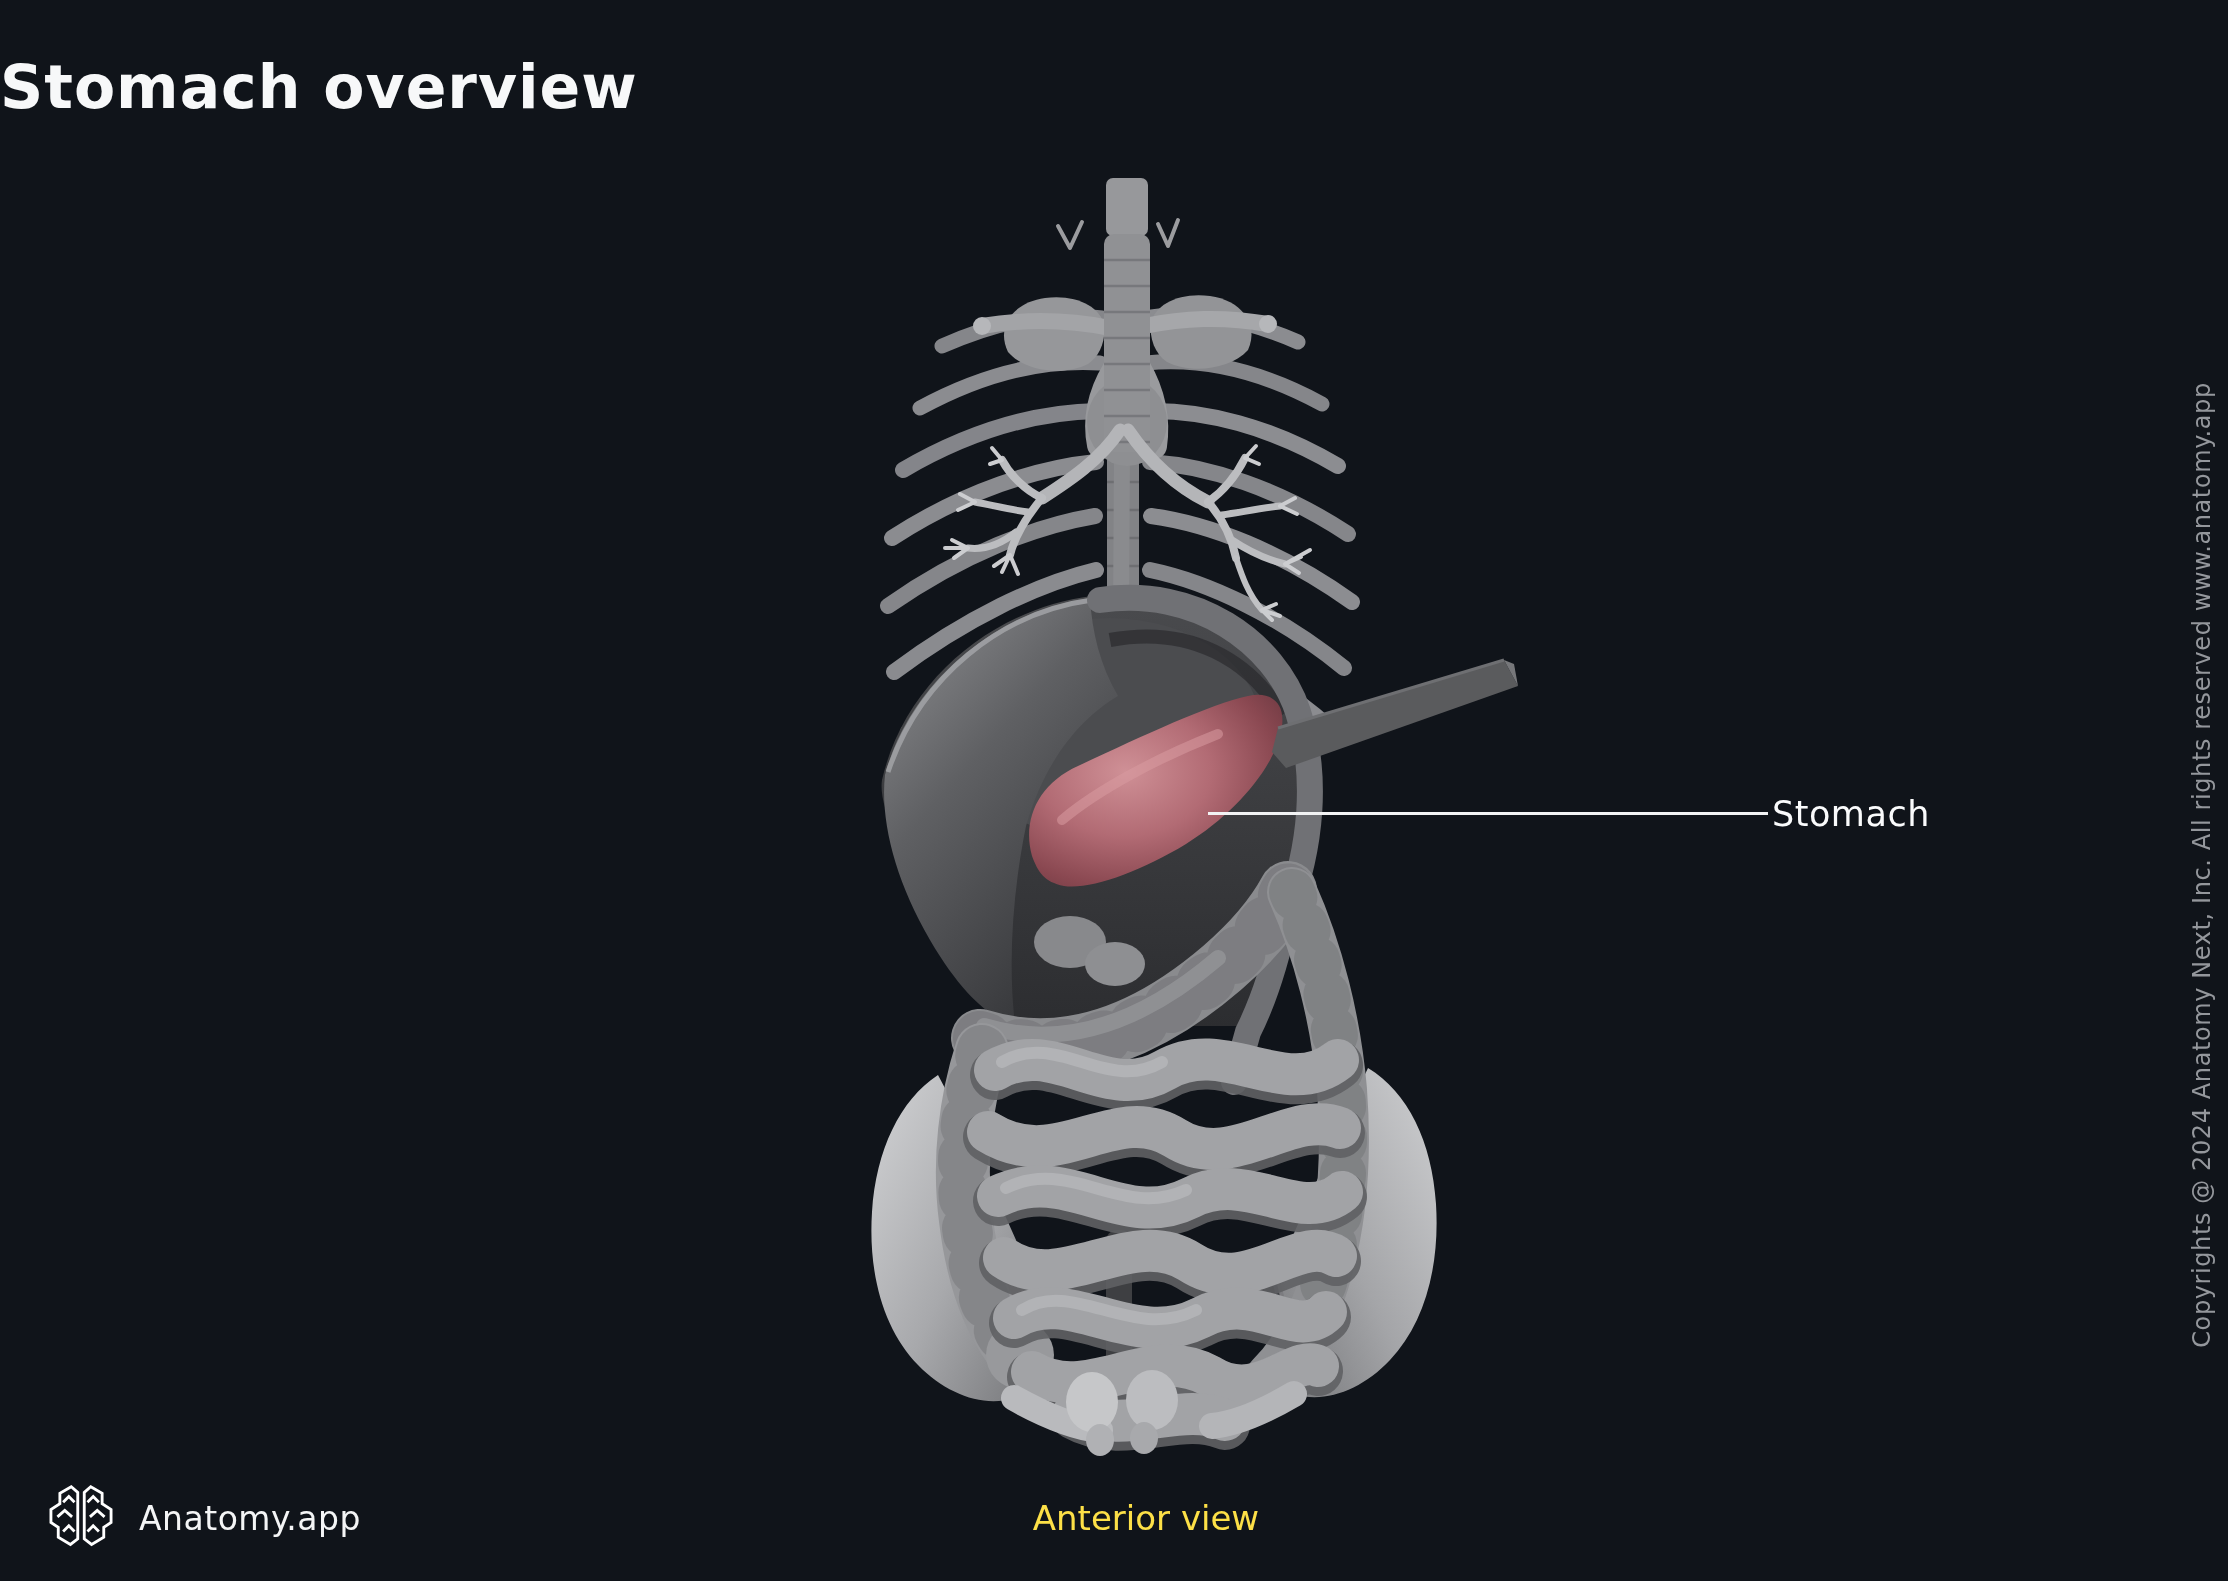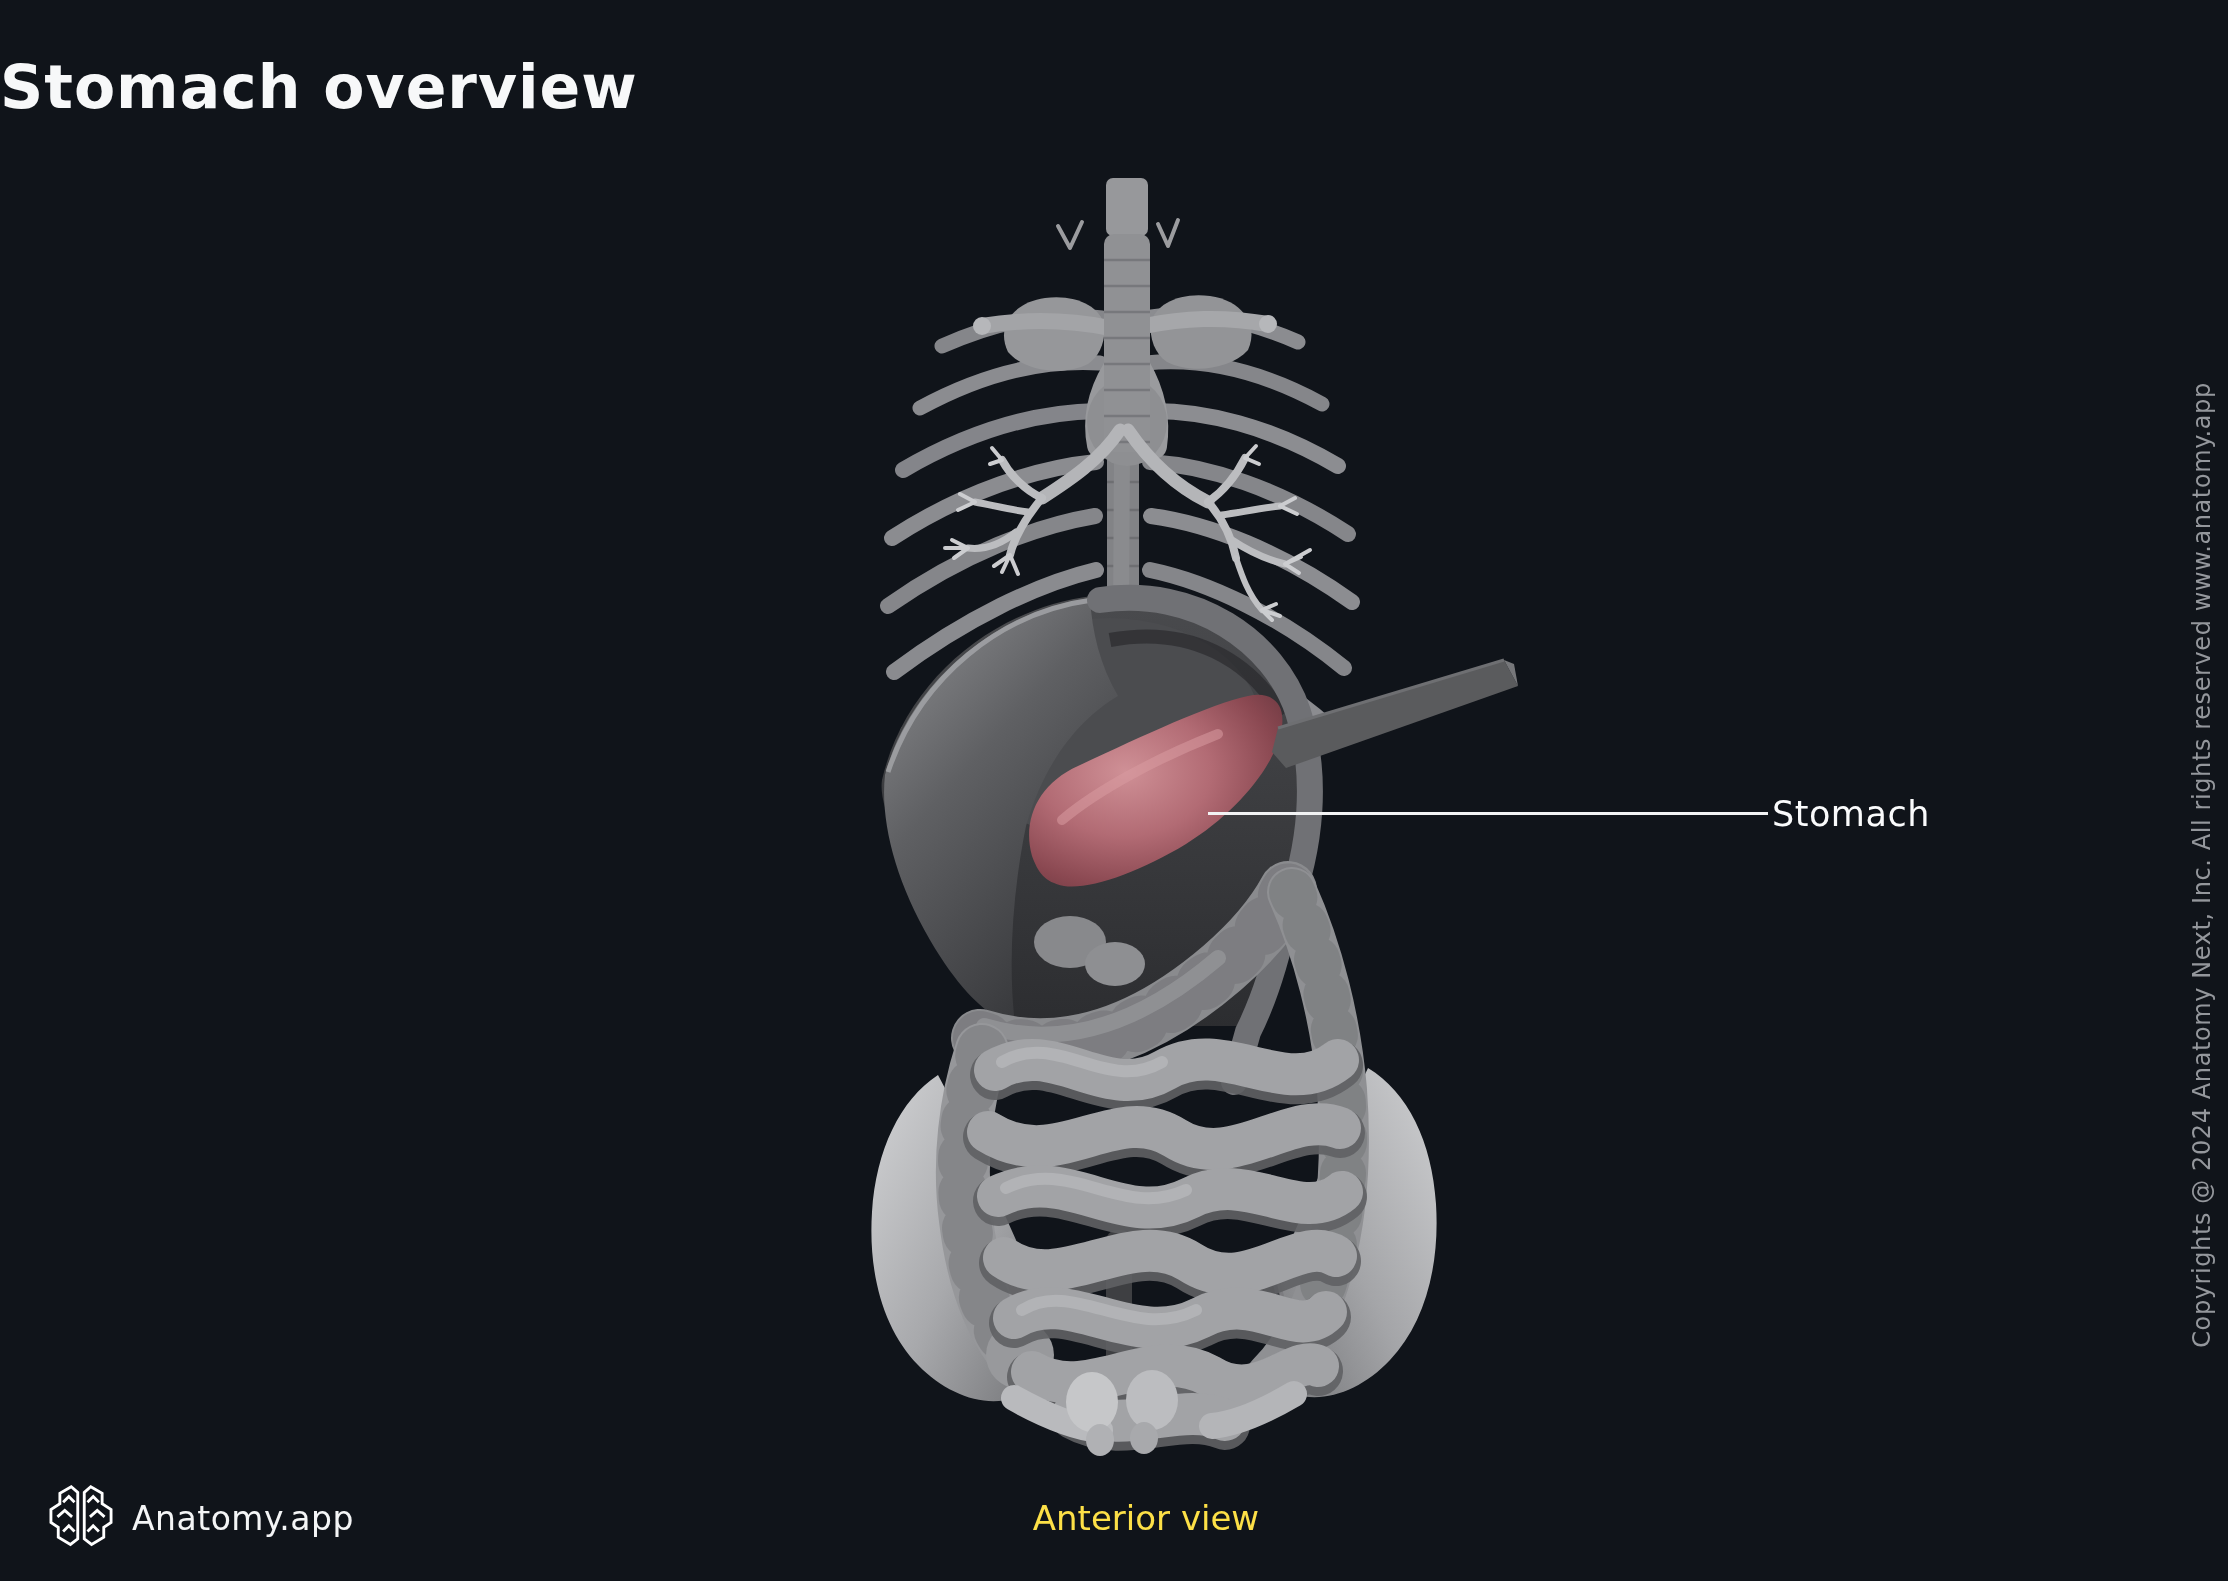--- a/index.html
+++ b/index.html
@@ -29,21 +29,21 @@
     font-size:35px; font-weight:500; color:#fafbfc; letter-spacing:0.5px;
     white-space:nowrap;
     text-align:right;
   }
   .view-caption{
     position:absolute; left:0; top:1498px; width:2228px;
     text-align:center; font-size:34px; font-weight:400; color:#fde047;margin-left:32px;
   }
   .brand{
     position:absolute; left:42px; top:1478px; height:80px;
-    display:flex; align-items:center; gap:12px;
+    display:flex; align-items:center; gap:19px;
   }
   .brand-name{ font-size:33px; font-weight:400; color:#f4f5f6; letter-spacing:0.5px;}
   .copyright-vertical{
     position:absolute; left:1703px; top:850px; width:1000px; height:30px;
     transform:rotate(-90deg); transform-origin:center;
     text-align:center; font-size:24px; color:#94979c; letter-spacing:0.6px;
     white-space:nowrap;
   }
 </style>
 </head>

